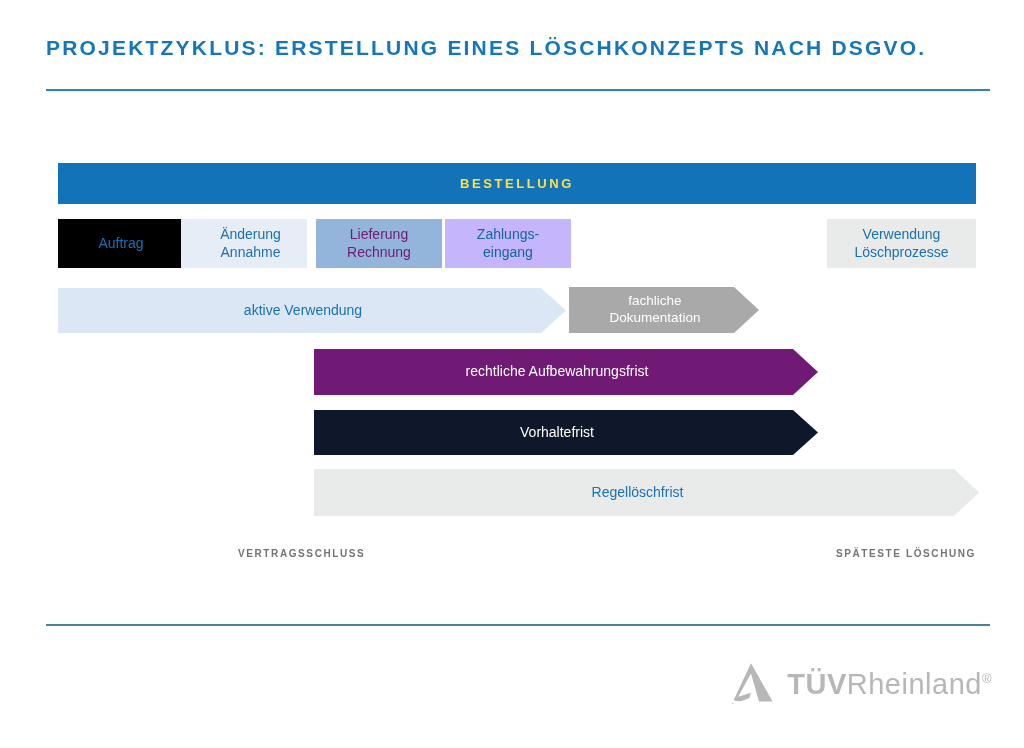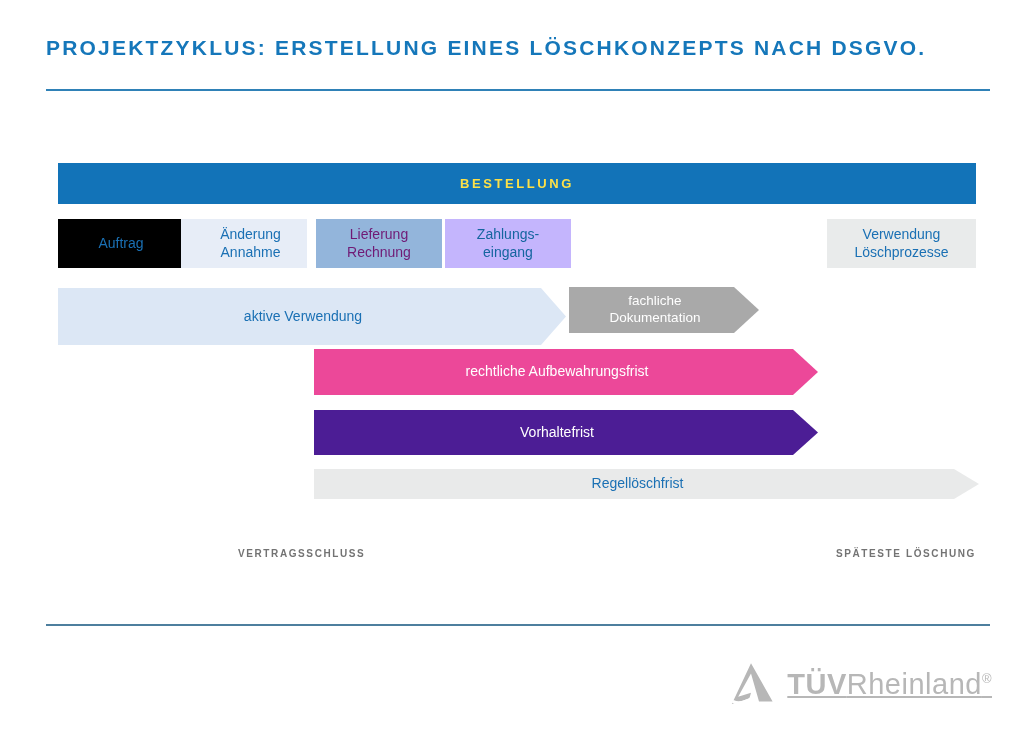--- a/index.html
+++ b/index.html
@@ -44,37 +44,36 @@
   .box-doku       { left:568px; width:250px; background:#a9a9a9; color:#ffffff; }
   .box-gestaltung { left:821px; width:149px; background:#e9ebeb; }
   .arrow {
     position:absolute;
     display:flex; align-items:center; justify-content:center;
     text-align:center; font-size:14px; line-height:1.25;
     white-space:pre-line;
     clip-path: polygon(0 0, calc(100% - 25px) 0, 100% 50%, calc(100% - 25px) 100%, 0 100%);
     padding-right:18px;
   }
-  .arrow-aktiv     { left:52px;  top:288px; width:508px; height:57px; background:#dce7f5; color:#1a70b4; }
+  .arrow-aktiv     { left:52px;  top:288px; width:508px; height:45px; background:#dce7f5; color:#1a70b4; }
   .arrow-fachlich  { left:563px; top:287px; width:190px; height:46px; background:#a9a9a9; color:#ffffff; font-size:13.5px;text-align:center; }
-  .arrow-rechtlich { left:308px; top:349px; width:504px; height:46px; background:#ec4899; color:#ffffff; }
-  .arrow-vorhalte  { left:308px; top:410px; width:504px; height:45px; background:#4c1d95; color:#ffffff; }
-  .arrow-regel     { left:308px; top:469px; width:665px; height:30px; background:#e9eaea; color:#1a70b4; }
+  .arrow-rechtlich { left:308px; top:349px; width:504px; height:46px; background:#701a75; color:#ffffff; }
+  .arrow-vorhalte  { left:308px; top:410px; width:504px; height:45px; background:#0f172a; color:#ffffff; }
+  .arrow-regel     { left:308px; top:469px; width:665px; height:47px; background:#e9eaea; color:#1a70b4; }
   .marker {
     position:absolute; top:548px;
     font-size:10px; font-weight:bold; letter-spacing:1.6px;
     color:#737373; white-space:nowrap;
   }
   .marker-start { left:232px; }
   .marker-end   { right:54px; text-align:left; }
   .logo {
     position:absolute; right:38px; top:660px;
     display:flex; align-items:center;
     color:#b7b7b7;
-    text-decoration:underline;
   }
   .logo-mark { width:48px; height:48px; margin-right:12px; }
   .logo-text { font-size:29px; letter-spacing:0.5px; white-space:nowrap; }
   .logo-tuv { font-weight:bold; }
   .logo-reg { font-size:13px; vertical-align:super; }
 </style>
 </head>
 <body>
 
 <div class="slide">

